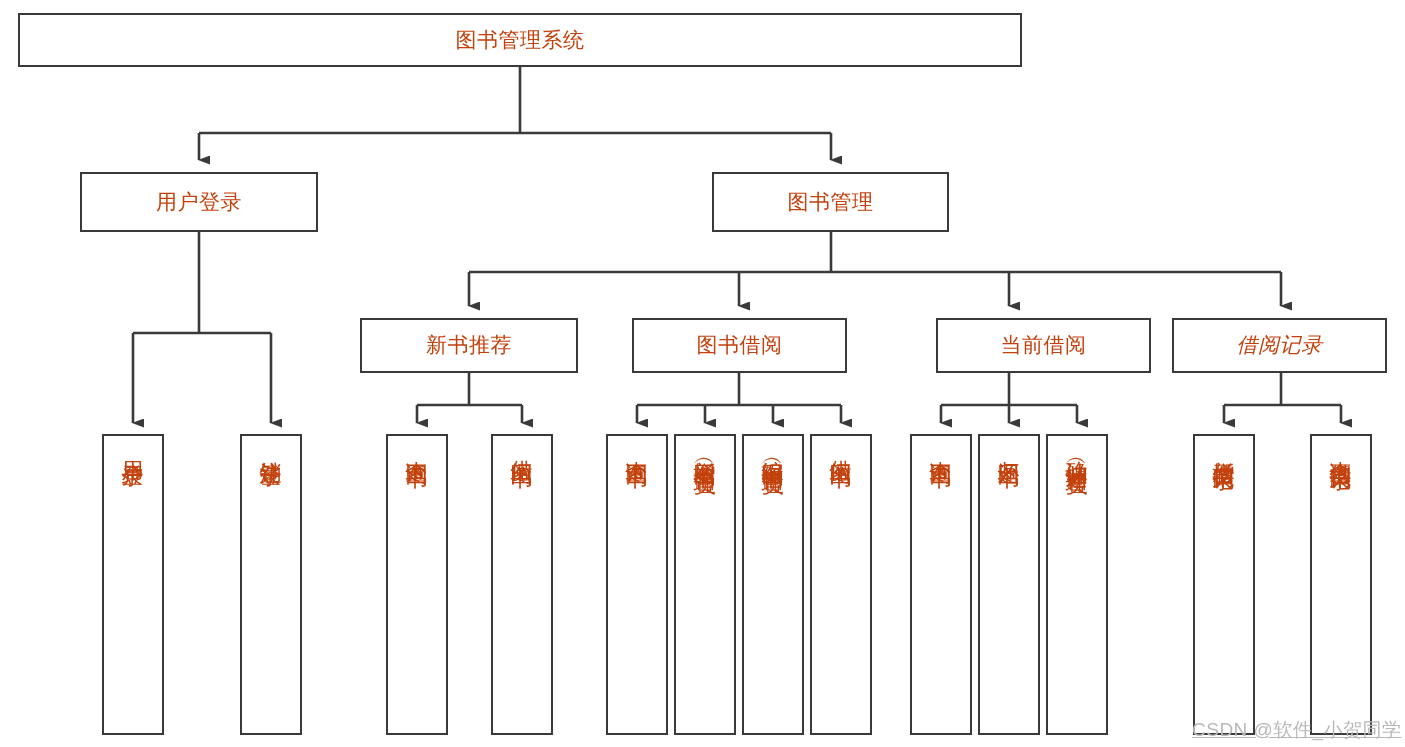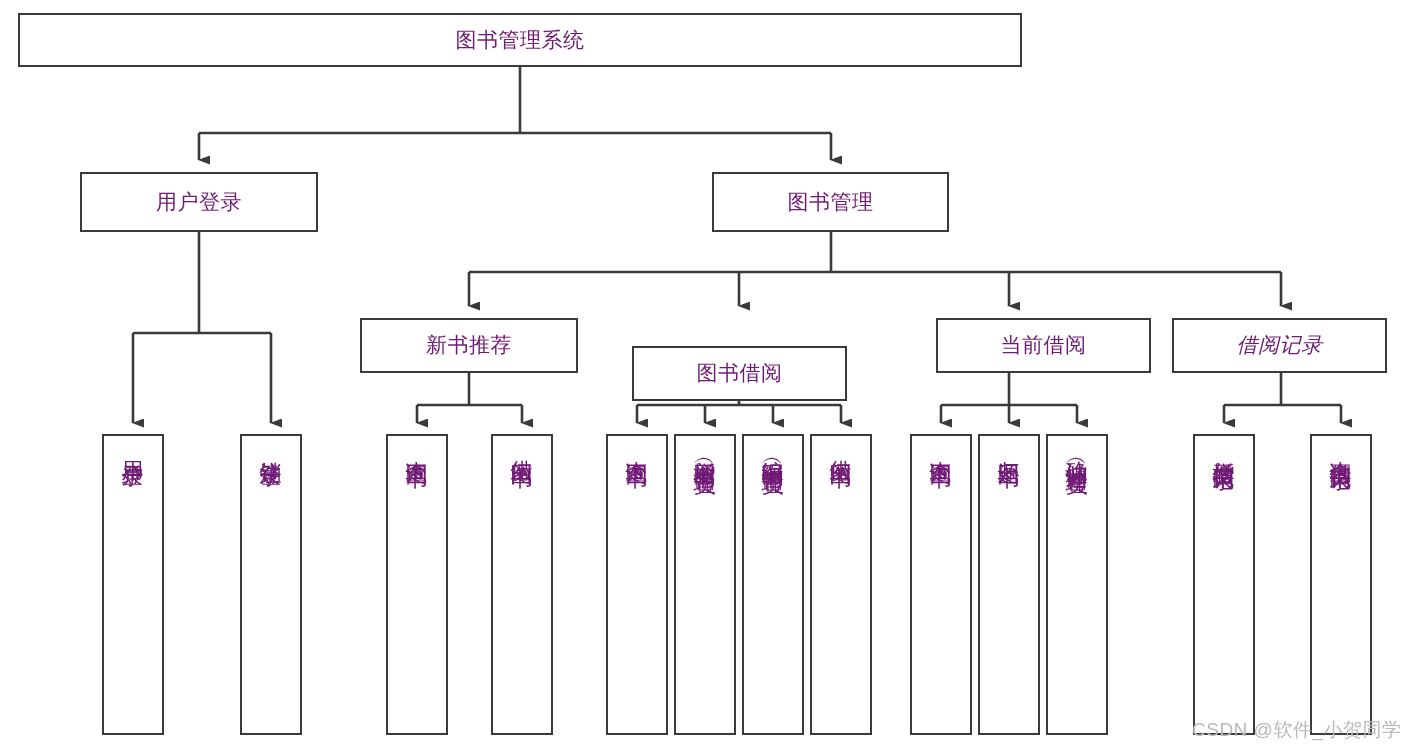--- a/index.html
+++ b/index.html
@@ -31,21 +31,21 @@
     background: #ffffff;
     border: 2px solid #3a3a3a;
     display: flex;
     align-items: center;
     justify-content: center;
     color: #2b2b2b;
     z-index: 2;
   }
   .node-label {
     display: block;
-    color: #701a75;
+    color: #c2410c;
     line-height: 1.18;
     letter-spacing: 0.5px;
     white-space: nowrap;
     text-align: right;
   }
   .node.horizontal .node-label {
     font-size: 21px;
     writing-mode: horizontal-tb;
   }
   .node.vertical {
@@ -130,21 +130,21 @@
   <div class="node horizontal" style="left:80px; top:172px; width:238px; height:60px;">
     <span class="node-label">用户登录</span>
   </div>
   <div class="node horizontal" style="left:360px; top:318px; width:218px; height:55px;">
     <span class="node-label">新书推荐</span>
   </div>
 
   <div class="node horizontal" style="left:712px; top:172px; width:237px; height:60px;">
     <span class="node-label">图书管理</span>
   </div>
-  <div class="node horizontal" style="left:632px; top:318px; width:215px; height:55px;margin-top:28px;">
+  <div class="node horizontal" style="left:632px; top:318px; width:215px; height:55px;">
     <span class="node-label">图书借阅</span>
   </div>
   <div class="node horizontal" style="left:902px; top:318px; width:215px; height:55px;margin-left:34px;">
     <span class="node-label">当前借阅</span>
   </div>
   <div class="node horizontal" style="left:1172px; top:318px; width:215px; height:55px;font-style:italic;">
     <span class="node-label">借阅记录</span>
   </div>
 
   <div class="node vertical" style="left:102px; top:434px; width:62px; height:301px;">
@@ -184,15 +184,15 @@
     <span class="node-label">确认归还（管理员）</span>
   </div>
 
   <div class="node vertical" style="left:1193px; top:434px; width:62px; height:301px;">
     <span class="node-label">新增借阅记录</span>
   </div>
   <div class="node vertical" style="left:1310px; top:434px; width:62px; height:301px;">
     <span class="node-label">查询借阅记录</span>
   </div>
 
-  <div class="watermark" style="left:1192px; top:717px;">CSDN @软件_小贺同学</div>
+  <div class="watermark" style="left:1192px; top:717px;text-decoration:underline;">CSDN @软件_小贺同学</div>
 
 </div>
 
 </body></html>

